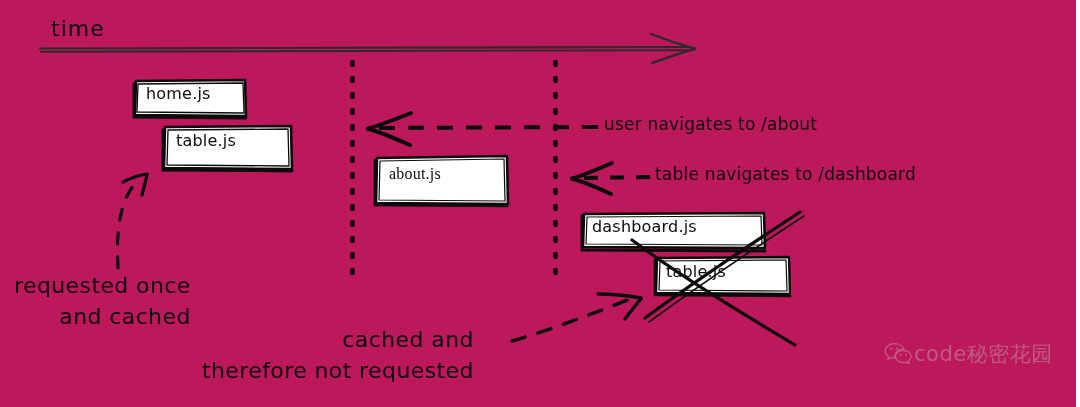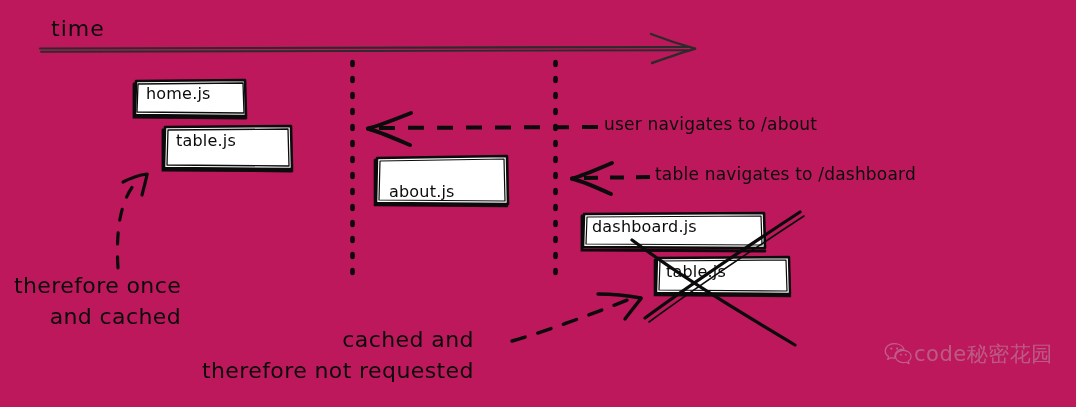--- a/index.html
+++ b/index.html
@@ -36,21 +36,21 @@
     left: 51px;
     top: 16px;
     letter-spacing: 1px;
   }
   .box-label {
     font-size: 16px;
     letter-spacing: 0.2px;
   }
   #box-home-label   { left: 146px; top: 84px; }
   #box-table1-label { left: 176px; top: 131px; }
-  #box-about-label  { left: 389px; top: 182px; }
+  #box-about-label  { left: 389px; top: 165px; font-family: Liberation Serif, serif; }
   #box-dash-label   { left: 592px; top: 217px; }
   #box-table2-label { left: 666px; top: 262px; }
 
   .nav-label {
     font-size: 17px;
     letter-spacing: 0.2px;
   }
   #nav-about-label { left: 604px; top: 114px; }
   #nav-dash-label  { left: 655px; top: 164px; }
 
@@ -170,21 +170,21 @@
   <div class="label box-label" id="box-home-label">home.js</div>
   <div class="label box-label" id="box-table1-label">table.js</div>
   <div class="label box-label" id="box-about-label">about.js</div>
   <div class="label box-label" id="box-dash-label">dashboard.js</div>
   <div class="label box-label" id="box-table2-label">table.js</div>
 
   <div class="label nav-label" id="nav-about-label">user navigates to /about</div>
   <div class="label nav-label" id="nav-dash-label">table navigates to /dashboard</div>
 
   <div class="label note" id="note-cached-once">
-    <span class="l1">therefore once</span>
+    <span class="l1">requested once</span>
     <span class="l2">and cached</span>
   </div>
 
   <div class="label note" id="note-not-requested">
     <span class="l1">cached and</span>
     <span class="l2">therefore not requested</span>
   </div>
 
   <div id="watermark">
     <svg width="30" height="24" viewBox="0 0 30 24">

